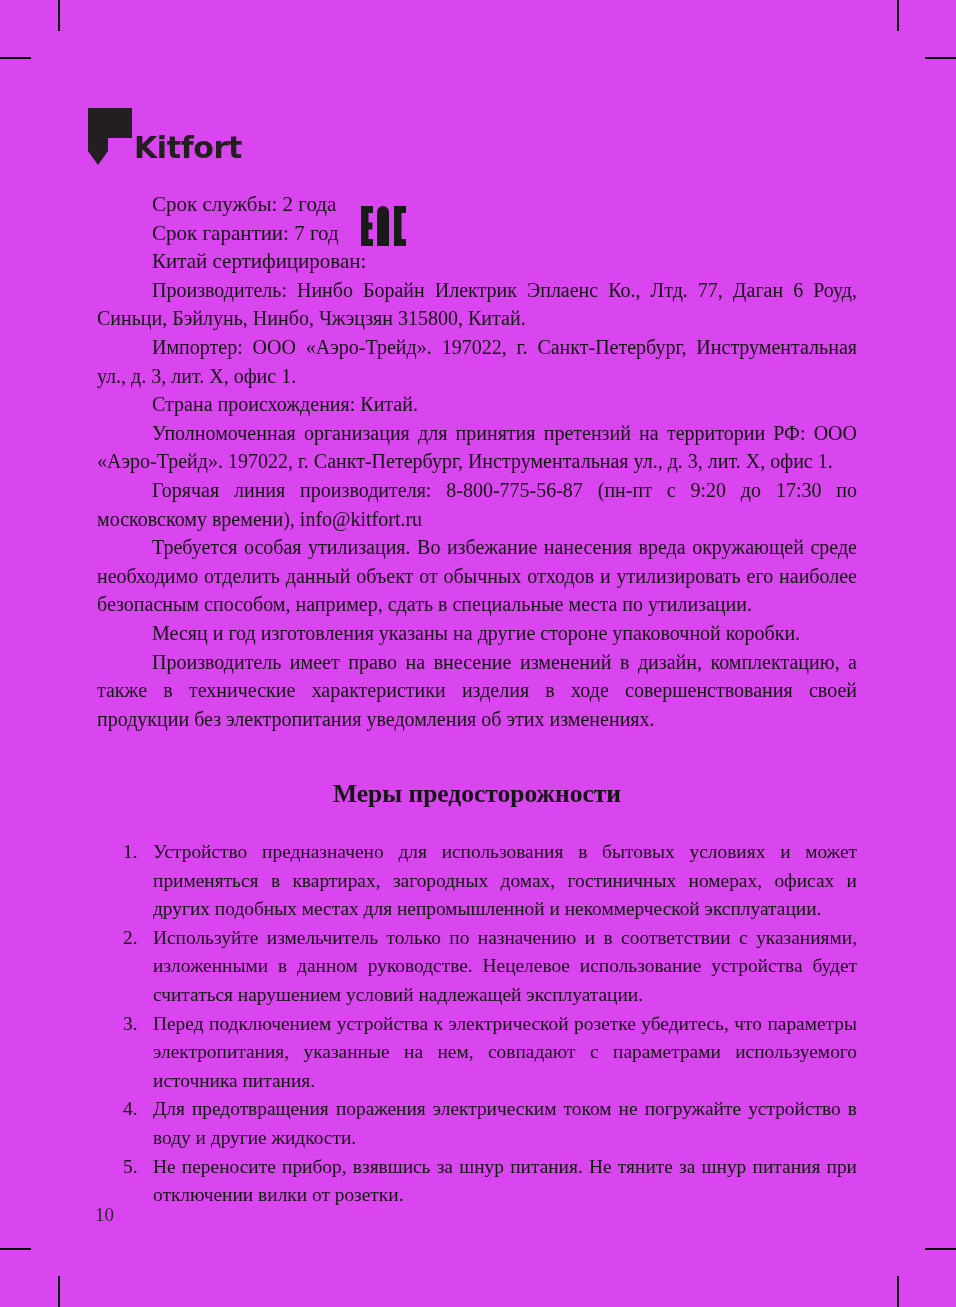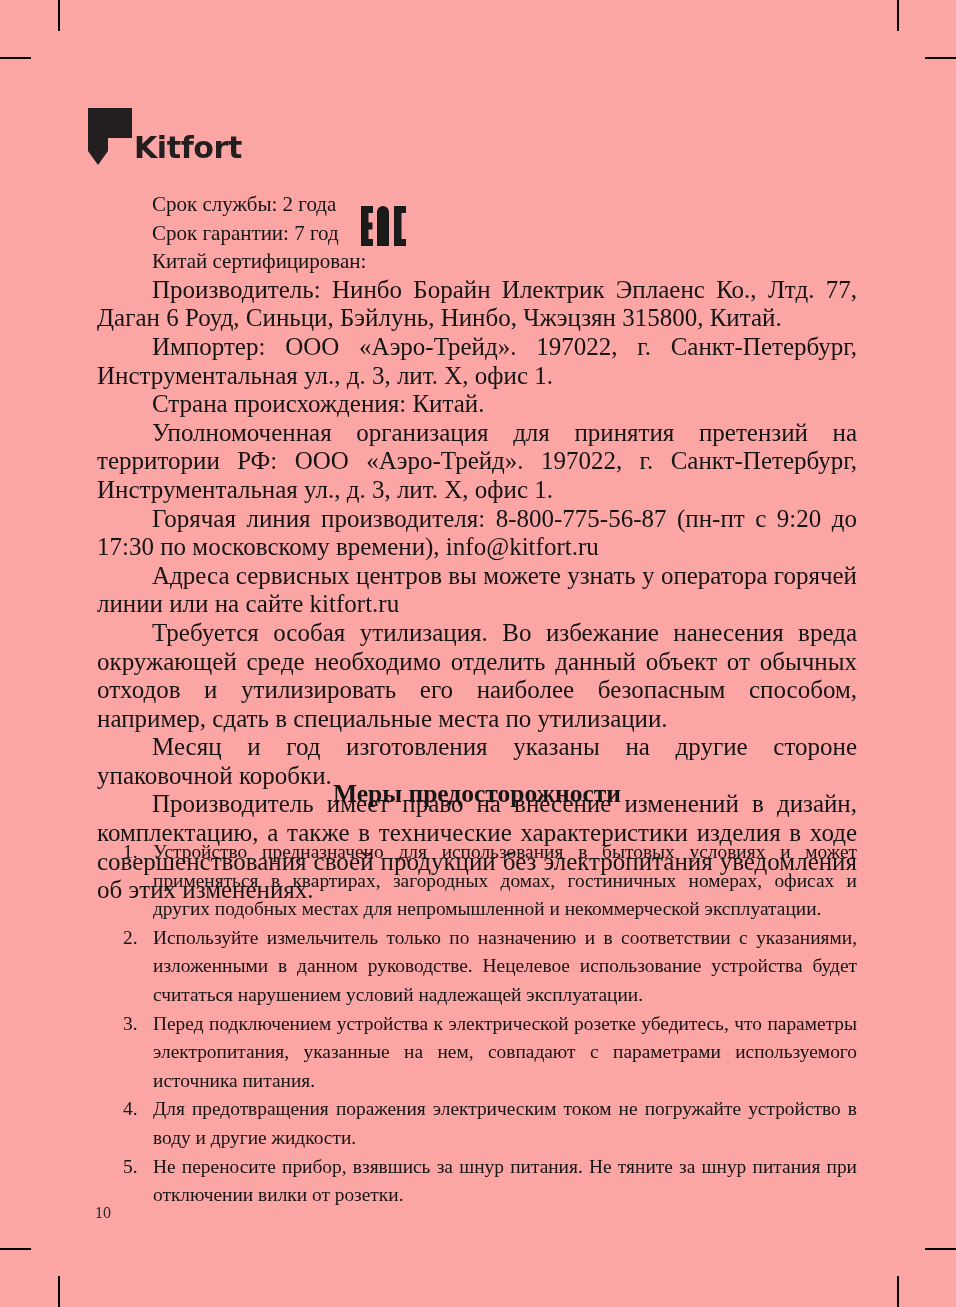--- a/index.html
+++ b/index.html
@@ -8,21 +8,21 @@
     background: #ffffff;
   }
   body {
     font-family: "Liberation Serif", "DejaVu Serif", serif;
     color: #151515;
   }
   .page {
     position: relative;
     width: 956px;
     height: 1307px;
-    background: #fca5a5;
+    background: #d946ef;
     overflow: hidden;
   }
 
   
   .crop {
     position: absolute;
     background: #000000;
   }
   .crop.v { width: 1.6px; }
   .crop.h { height: 1.6px; }
@@ -63,21 +63,21 @@
   }
 
   
   .body-text {
     position: absolute;
     left: 97px;
     top: 190px;
     width: 760px;
   }
   .para {
-    font-size: 25px;
+    font-size: 20px;
     line-height: 28.6px;
     text-align: justify;
     text-indent: 55px;
     margin: 0;
     hyphens: manual;
   }
 
   
   .cert-block {
     position: relative;
@@ -139,21 +139,21 @@
     text-align: left;
     font-size: 19.4px;
     line-height: 28.6px;
   }
 
   
   .page-number {
     position: absolute;
     left: 95px;
     top: 1205px;
-    font-size: 16px;
+    font-size: 19px;
     line-height: 1;
     color: #2a2a2a;
   }
 </style>
 </head>
 <body>
 
 <div class="page">
 
   <div class="crop v crop-tl-v"></div>
@@ -190,21 +190,20 @@
           <path d="M34 2 H46 V9 H41.5 V35 H46 V42 H34 Z" fill="#1a1a1a"></path>
         </svg>
       </span>
     </div>
 
     <p class="para">Производитель: Нинбо Борайн Илектрик Эплаенс Ко., Лтд. 77, Даган 6 Роуд, Синьци, Бэйлунь, Нинбо, Чжэцзян 315800, Китай.</p>
     <p class="para">Импортер: ООО «Аэро-Трейд». 197022, г. Санкт-Петербург, Инструментальная ул., д. 3, лит. Х, офис 1.</p>
     <p class="para">Страна происхождения: Китай.</p>
     <p class="para">Уполномоченная организация для принятия претензий на территории РФ: ООО «Аэро-Трейд». 197022, г. Санкт-Петербург, Инструментальная ул., д. 3, лит. Х, офис 1.</p>
     <p class="para">Горячая линия производителя: 8-800-775-56-87 (пн-пт с 9:20 до 17:30 по московскому времени), info@kitfort.ru</p>
-    <p class="para">Адреса сервисных центров вы можете узнать у оператора горячей линии или на сайте kitfort.ru</p>
     <p class="para">Требуется особая утилизация. Во избежание нанесения вреда окружающей среде необходимо отделить данный объект от обычных отходов и утилизировать его наиболее безопасным способом, например, сдать в специальные места по утилизации.</p>
     <p class="para">Месяц и год изготовления указаны на другие стороне упаковочной коробки.</p>
     <p class="para">Производитель имеет право на внесение изменений в дизайн, комплектацию, а также в технические характеристики изделия в ходе совершенствования своей продукции без электропитания уведомления об этих изменениях.</p>
   </div>
 
   <h2 class="section-heading">Меры предосторожности</h2>
 
   <div class="precautions">
     <ol class="num-list">
       <li class="num-item">

